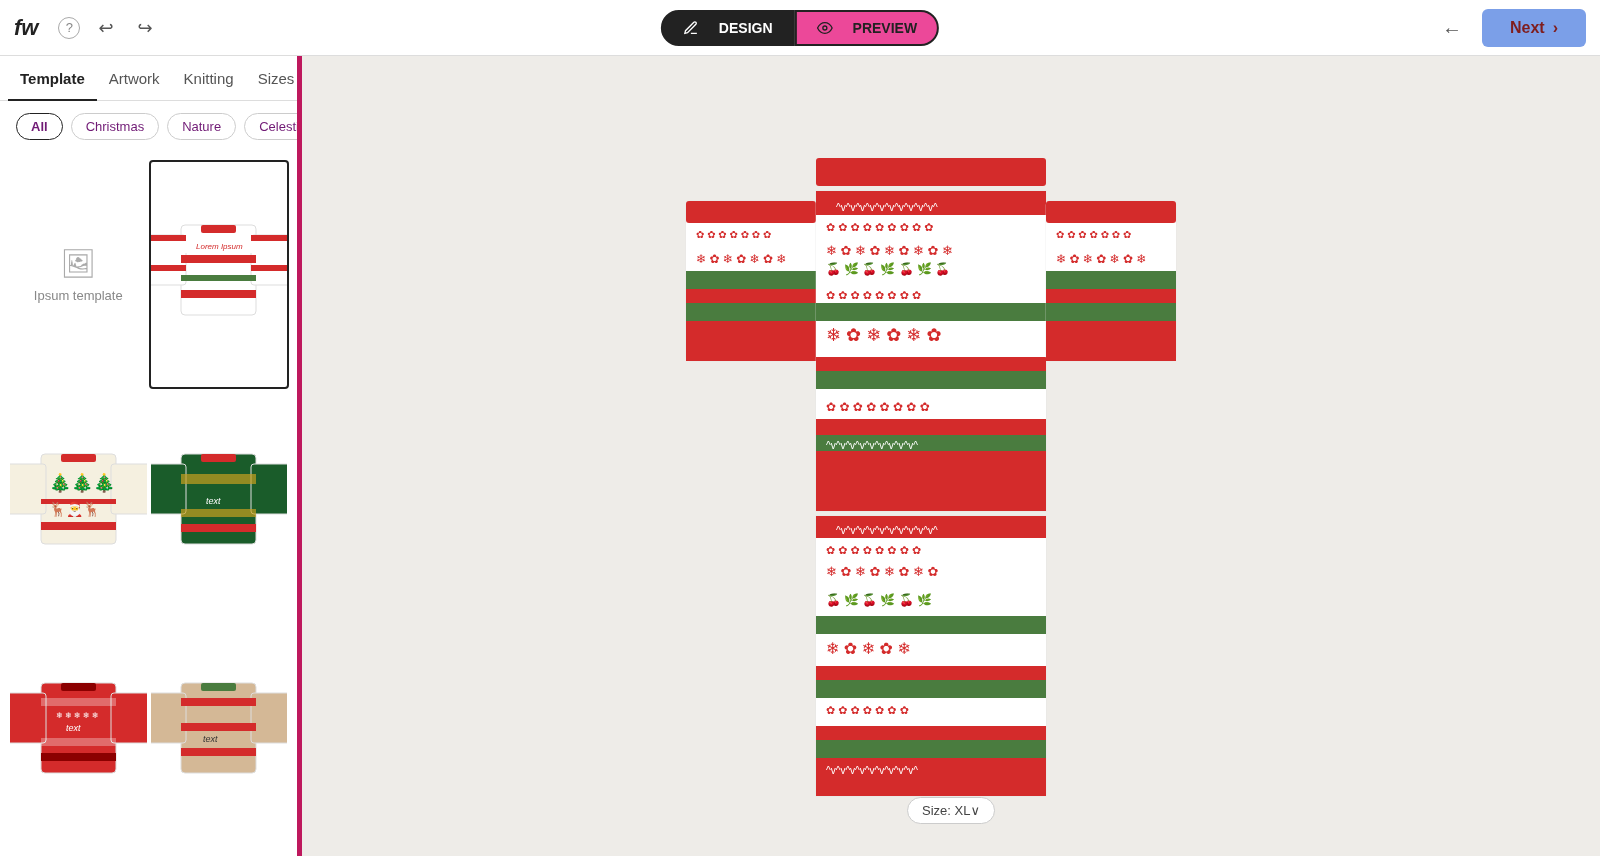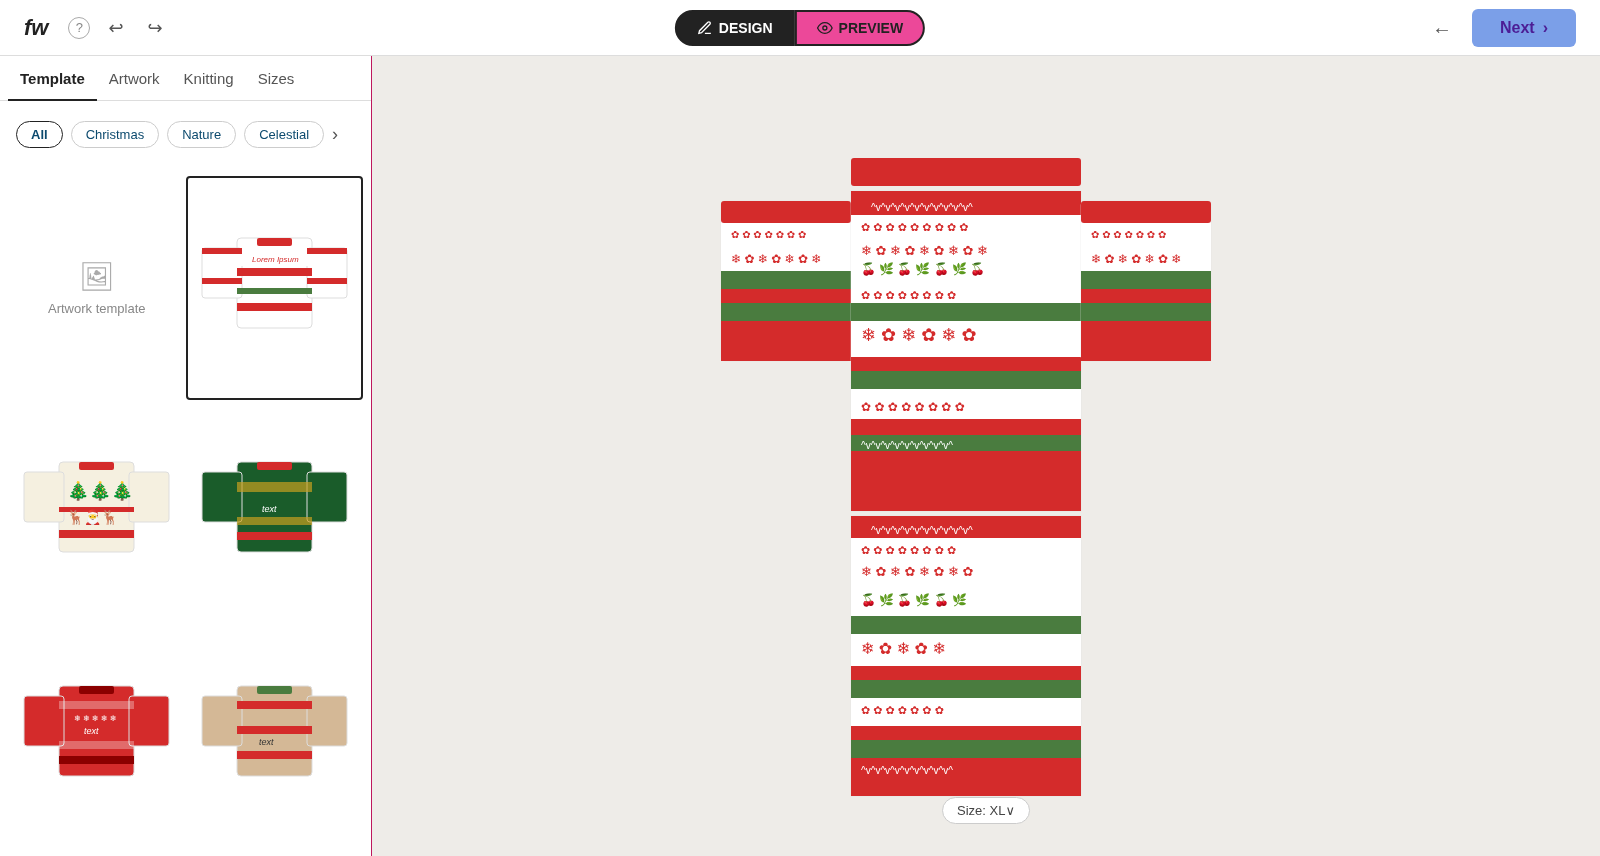--- a/index.html
+++ b/index.html
@@ -1,59 +1,59 @@
 <!DOCTYPE html>
 <html><head>
   <meta charset="utf-8">
   <style>
     * { box-sizing: border-box; margin: 0; padding: 0; }
     body { font-family: -apple-system, BlinkMacSystemFont, 'Segoe UI', sans-serif; background: #f0eeeb; display: flex; flex-direction: column; height: 856px; overflow: hidden; }
 
     
     #topbar {
       display: flex; align-items: center; height: 56px; background: #fff;
-      border-bottom: 1px solid #ddd; padding: 0 24px; gap: 12px; flex-shrink: 0;
+      border-bottom: 1px solid #ddd; padding: 0 14px; gap: 12px; flex-shrink: 0;
     }
     #topbar .logo { font-weight: 900; font-size: 22px; color: #222; font-style: italic; margin-right: 8px; }
     #topbar .help-icon { width: 22px; height: 22px; border-radius: 50%; border: 1.5px solid #aaa; display: flex; align-items: center; justify-content: center; font-size: 13px; color: #888; cursor: pointer; }
     #topbar .spacer { flex: 1; }
     #topbar .undo-btn, #topbar .redo-btn { background: none; border: none; cursor: pointer; font-size: 18px; color: #555; padding: 4px 6px; border-radius: 4px; }
     .center-controls { position: absolute; left: 50%; transform: translateX(-50%); display: flex; gap: 0; }
     .design-btn, .preview-btn {
-      display: flex; align-items: center; gap: 6px; padding: 8px 20px;
+      display: flex; align-items: center; gap: 20px; padding: 8px 20px;
       font-size: 14px; font-weight: 600; cursor: pointer; border: 2px solid #222;
     }
     .design-btn { background: #222; color: #fff; border-radius: 24px 0 0 24px; }
     .preview-btn { background: #ec4899; color: #222; border-radius: 0 24px 24px 0; justify-content: flex-end; }
     .next-btn {
-      background: #7b9fe8; color: #4c1d95; border: none; padding: 10px 28px;
+      background: #7b9fe8; color: #7f1d1d; border: none; padding: 10px 28px;
       font-size: 16px; font-weight: 600; border-radius: 6px; cursor: pointer;
       display: flex; align-items: center; gap: 8px;
     }
     .back-arrow-btn { background: none; border: none; font-size: 20px; cursor: pointer; color: #555; padding: 6px 8px; }
 
     
     #main { display: flex; flex: 1; overflow: hidden; }
 
     
     #sidebar {
-      width: 372px; background: #fff; border-right: 1px solid #be185d;
-      display: flex; flex-direction: column; flex-shrink: 0; overflow: hidden; gap: 8px;
+      width: 302px; background: #fff; border-right: 5px solid #be185d;
+      display: flex; flex-direction: column; flex-shrink: 0; overflow: hidden;
     }
     .sidebar-tabs { display: flex; border-bottom: 1px solid #ddd; padding: 0 8px; }
     .sidebar-tab {
       padding: 14px 12px 12px; font-size: 15px; cursor: pointer; color: #555;
       border-bottom: 2px solid transparent; margin-bottom: -1px;
     }
     .sidebar-tab.active { color: #222; border-bottom: 2px solid #222; font-weight: 600; }
 
     .filter-bar { display: flex; align-items: center; gap: 8px; padding: 12px 16px; overflow-x: auto; flex-shrink: 0; }
     .filter-chip {
       border: 1.5px solid #ccc; border-radius: 20px; padding: 5px 14px;
-      font-size: 13px; cursor: pointer; white-space: nowrap; background: #fff; color: #0c4a6e;
+      font-size: 13px; cursor: pointer; white-space: nowrap; background: #fff; color: #701a75;
     }
     .filter-chip.active { border-color: #222; font-weight: 600; background: #fff; }
     .filter-next { background: none; border: none; font-size: 18px; cursor: pointer; color: #555; }
 
     .template-grid {
       display: grid; grid-template-columns: 1fr 1fr; gap: 0;
       overflow-y: auto; flex: 1; padding: 8px;
     }
     .template-item {
       border: 2px solid transparent; border-radius: 4px; cursor: pointer;
@@ -135,21 +135,21 @@
       <div class="filter-chip">Nature</div>
       <div class="filter-chip">Celestial</div>
       <button class="filter-next">›</button>
     </div>
 
     <div class="template-grid">
 
       <div class="template-item">
         <div class="custom-template-box">
           <span class="custom-icon">🖼</span>
-          <span>Artwork template</span>
+          <span>Ipsum template</span>
         </div>
       </div>
 
       <div class="template-item selected">
         <svg width="155" height="140" viewBox="0 0 155 140">
 
           <rect x="40" y="20" width="75" height="90" rx="4" fill="#fff" stroke="#ddd" stroke-width="1"></rect>
           <rect x="5" y="30" width="40" height="50" rx="3" fill="#fff" stroke="#ddd" stroke-width="1"></rect>
           <rect x="110" y="30" width="40" height="50" rx="3" fill="#fff" stroke="#ddd" stroke-width="1"></rect>
 

